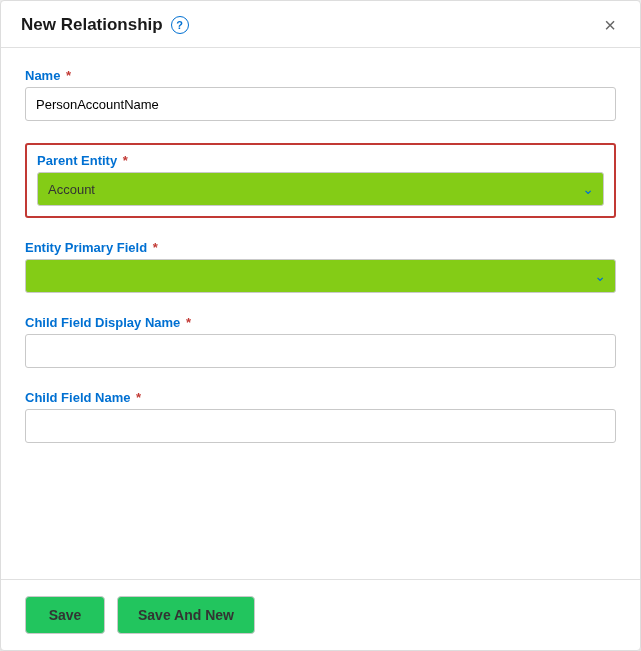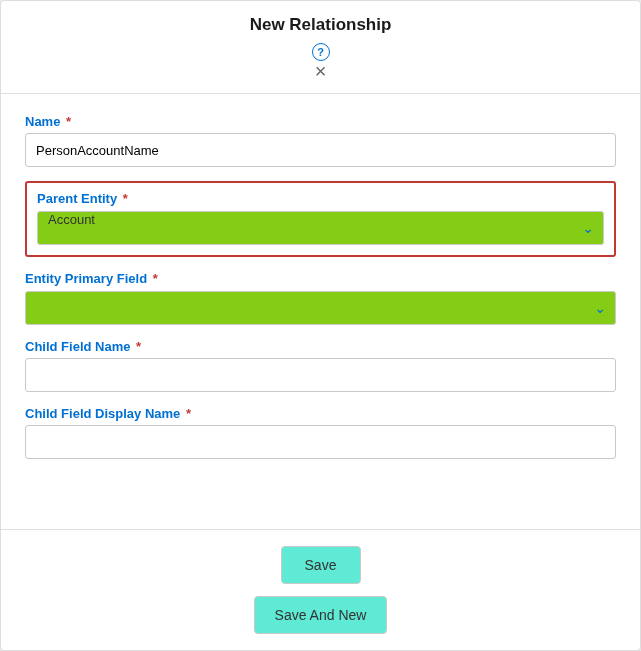--- a/index.html
+++ b/index.html
@@ -1,20 +1,19 @@
 <!DOCTYPE html>
 <html><head>
   <meta charset="utf-8">
   <style>
     * {
       box-sizing: border-box;
       margin: 0;
       padding: 0;
       font-family: 'Segoe UI', Arial, sans-serif;
-      flex-direction: column;
     }
 
     body {
       background: #f3f3f3;
       display: flex;
       justify-content: center;
       align-items: center;
       min-height: 100vh;
     }
 
@@ -72,21 +71,21 @@
       cursor: pointer;
       padding: 0 4px;
       line-height: 1;
     }
 
     .dialog-body {
       flex: 1;
       padding: 20px 24px 10px 24px;
       display: flex;
       flex-direction: column;
-      gap: 0;
+      gap: 8px;
     }
 
     .form-group {
       margin-bottom: 14px;
     }
 
     .form-label {
       font-size: 13px;
       font-weight: 600;
       color: #0070d2;
@@ -176,24 +175,24 @@
       align-items: center;
       gap: 12px;
       border-top: 1px solid #e0e0e0;
     }
 
     .btn {
       height: 38px;
       padding: 0 20px;
       border-radius: 4px;
       font-size: 14px;
-      font-weight: 400;
-      cursor: pointer;
-      border: 1px solid #c9c9c9;
-      background: #5eead4;
+      font-weight: 700;
+      cursor: pointer;
+      border: 1px solid #c9c9c9;
+      background: #22c55e;
       color: #333;
       transition: background 0.15s;
     }
 
     .btn-save {
       min-width: 80px;
     }
 
     .btn-save-new {
       min-width: 130px;
@@ -240,28 +239,28 @@
       <div class="form-select-wrapper">
         <select class="form-select">
           <option value=""></option>
         </select>
         <span class="chevron-icon">⌄</span>
       </div>
     </div>
 
     <div class="form-group">
       <label class="form-label">
+        <span>Child Field Display Name</span><span class="required-star"> *</span>
+      </label>
+      <input class="form-input" type="text" value="" style="">
+    </div>
+
+    <div class="form-group">
+      <label class="form-label">
         <span>Child Field Name</span><span class="required-star"> *</span>
-      </label>
-      <input class="form-input" type="text" value="" style="">
-    </div>
-
-    <div class="form-group">
-      <label class="form-label">
-        <span>Child Field Display Name</span><span class="required-star"> *</span>
       </label>
       <input class="form-input" type="text" value="" style="">
     </div>
 
 
     <div class="spacer"></div>
 
   </div>
 
   <div class="dialog-footer">

